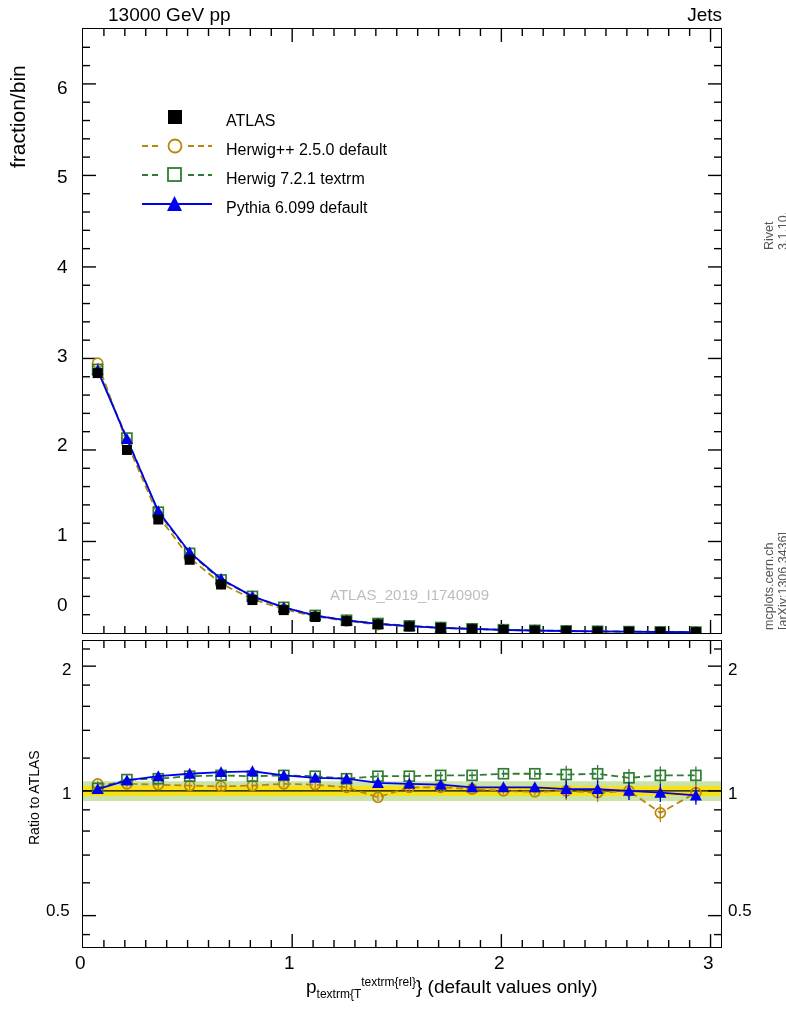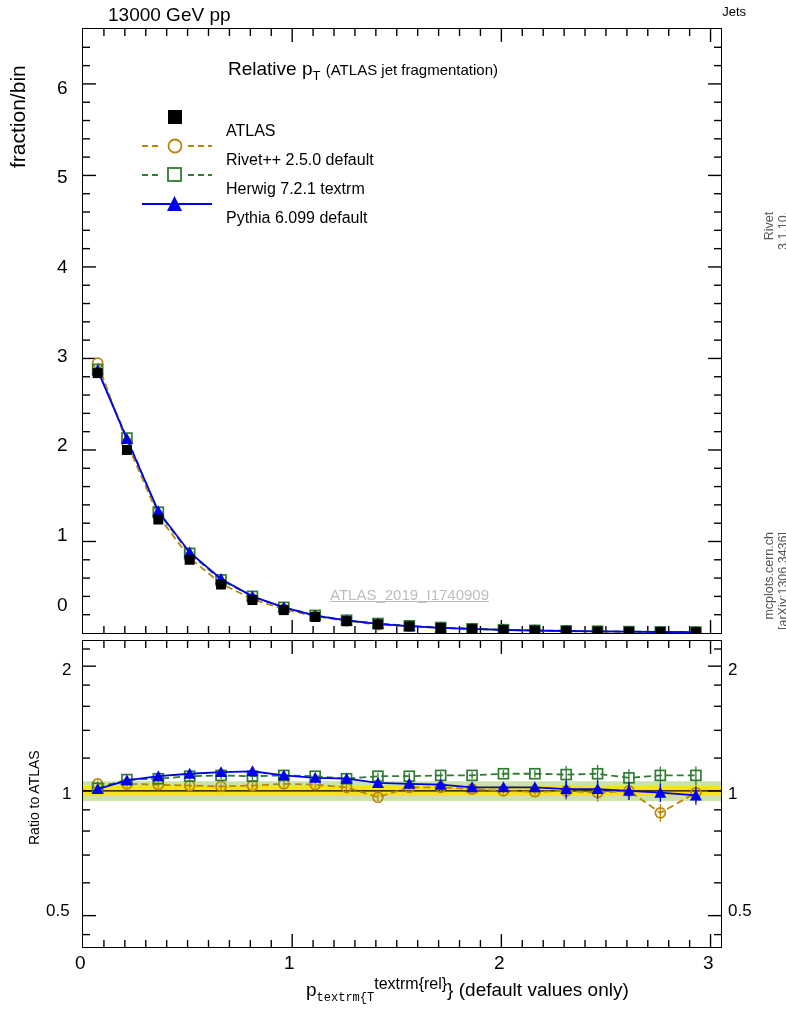--- a/index.html
+++ b/index.html
@@ -1,23 +1,23 @@
 <!DOCTYPE html>
 <html><head>
 <meta charset="utf-8">
 <style>
   html,body{margin:0;padding:0;background:#ffffff;}
   body{width:786px;height:1024px;font-family:"Liberation Sans",sans-serif;color:#000;}
-  #root{position:relative;width:786px;height:1024px;overflow:hidden;text-align:right;}
+  #root{position:relative;width:786px;height:1024px;overflow:hidden;}
 
   .txt{position:absolute;white-space:nowrap;}
 
   
   #hdr-left{left:108px;top:4px;font-size:19px;}
-  #hdr-right{right:40px;top:4px;font-size:13px;}
+  #hdr-right{right:64px;top:4px;font-size:19px;}
 
   
   .vert{position:absolute;transform-origin:0 0;transform:rotate(-90deg);font-size:12.5px;color:#555;}
 
   
   #mainplot{position:absolute;left:82px;top:28px;width:640px;height:606px;border:1.6px solid #000;box-sizing:border-box;}
   #ratioplot{position:absolute;left:82px;top:640px;width:640px;height:308px;border:1.6px solid #000;box-sizing:border-box;}
 
   .plotarea{position:absolute;left:0;top:0;width:100%;height:100%;}
 
@@ -31,29 +31,29 @@
 
   
   #plot-title{left:228px;top:58px;font-size:19px;}
   #plot-title .sub{font-size:13px;vertical-align:sub;}
   #plot-title .small{font-size:15px;}
 
   
   #legend{position:absolute;left:140px;top:106px;font-size:16px;}
   .leg-row{position:relative;height:29px;}
   .leg-mark{position:absolute;left:0;top:0;width:76px;height:22px;}
-  .leg-label{position:absolute;left:86px;top:16px;white-space:nowrap;}
-
-  
-  #watermark{left:330px;top:586px;font-size:15px;color:#bdbdbd;text-decoration:underline;}
+  .leg-label{position:absolute;left:86px;top:6px;white-space:nowrap;}
+
+  
+  #watermark{left:330px;top:586px;font-size:15px;color:#bdbdbd;}
 
   
   #xlabel{left:306px;top:975px;font-size:19px;}
-  #xlabel .sub{font-size:12px;vertical-align:sub;font-family:Liberation Mono, monospace;}
-  #xlabel .sup{font-size:16px;vertical-align:super;}
+  #xlabel .sub{font-size:12px;vertical-align:sub;}
+  #xlabel .sup{font-size:12px;vertical-align:super;}
 </style>
 </head>
 <body>
 
 <div id="root">
 
   <div class="txt" id="hdr-left">13000 GeV pp</div>
   <div class="txt" id="hdr-right">Jets</div>
 
   <div class="vert" style="left:762px;top:250px;">Rivet 3.1.10, ≥ 300k events</div>
@@ -275,38 +275,35 @@
   </div>
 
   <div class="tl" style="left:57px;top:594px;">0</div>
   <div class="tl" style="left:57px;top:524px;">1</div>
   <div class="tl" style="left:57px;top:434px;">2</div>
   <div class="tl" style="left:57px;top:345px;">3</div>
   <div class="tl" style="left:57px;top:256px;">4</div>
   <div class="tl" style="left:57px;top:166px;">5</div>
   <div class="tl" style="left:57px;top:77px;">6</div>
 
-  <div class="txt" id="plot-title">
-    <span>Relative p</span><span class="sub">T</span>&nbsp;<span class="small">(ATLAS jet fragmentation)</span>
-  </div>
 
   <div id="legend">
     <div class="leg-row">
       <svg class="leg-mark" viewBox="0 0 76 22">
         <rect x="28" y="4" width="14" height="14" fill="#000000"></rect>
       </svg>
       <span class="leg-label">ATLAS</span>
     </div>
     <div class="leg-row">
       <svg class="leg-mark" viewBox="0 0 76 22">
         <line x1="2" y1="11" x2="22" y2="11" stroke="#b8860b" stroke-width="1.8" stroke-dasharray="6,4"></line>
         <line x1="48" y1="11" x2="72" y2="11" stroke="#b8860b" stroke-width="1.8" stroke-dasharray="6,4"></line>
         <circle cx="35" cy="11" r="6.5" fill="none" stroke="#b8860b" stroke-width="1.8"></circle>
       </svg>
-      <span class="leg-label">Rivet++ 2.5.0 default</span>
+      <span class="leg-label">Herwig++ 2.5.0 default</span>
     </div>
     <div class="leg-row">
       <svg class="leg-mark" viewBox="0 0 76 22">
         <line x1="2" y1="11" x2="22" y2="11" stroke="#2e7d32" stroke-width="1.8" stroke-dasharray="6,4"></line>
         <line x1="48" y1="11" x2="72" y2="11" stroke="#2e7d32" stroke-width="1.8" stroke-dasharray="6,4"></line>
         <rect x="28" y="4" width="13" height="13" fill="none" stroke="#2e7d32" stroke-width="1.8"></rect>
       </svg>
       <span class="leg-label">Herwig 7.2.1 textrm</span>
     </div>
     <div class="leg-row">

